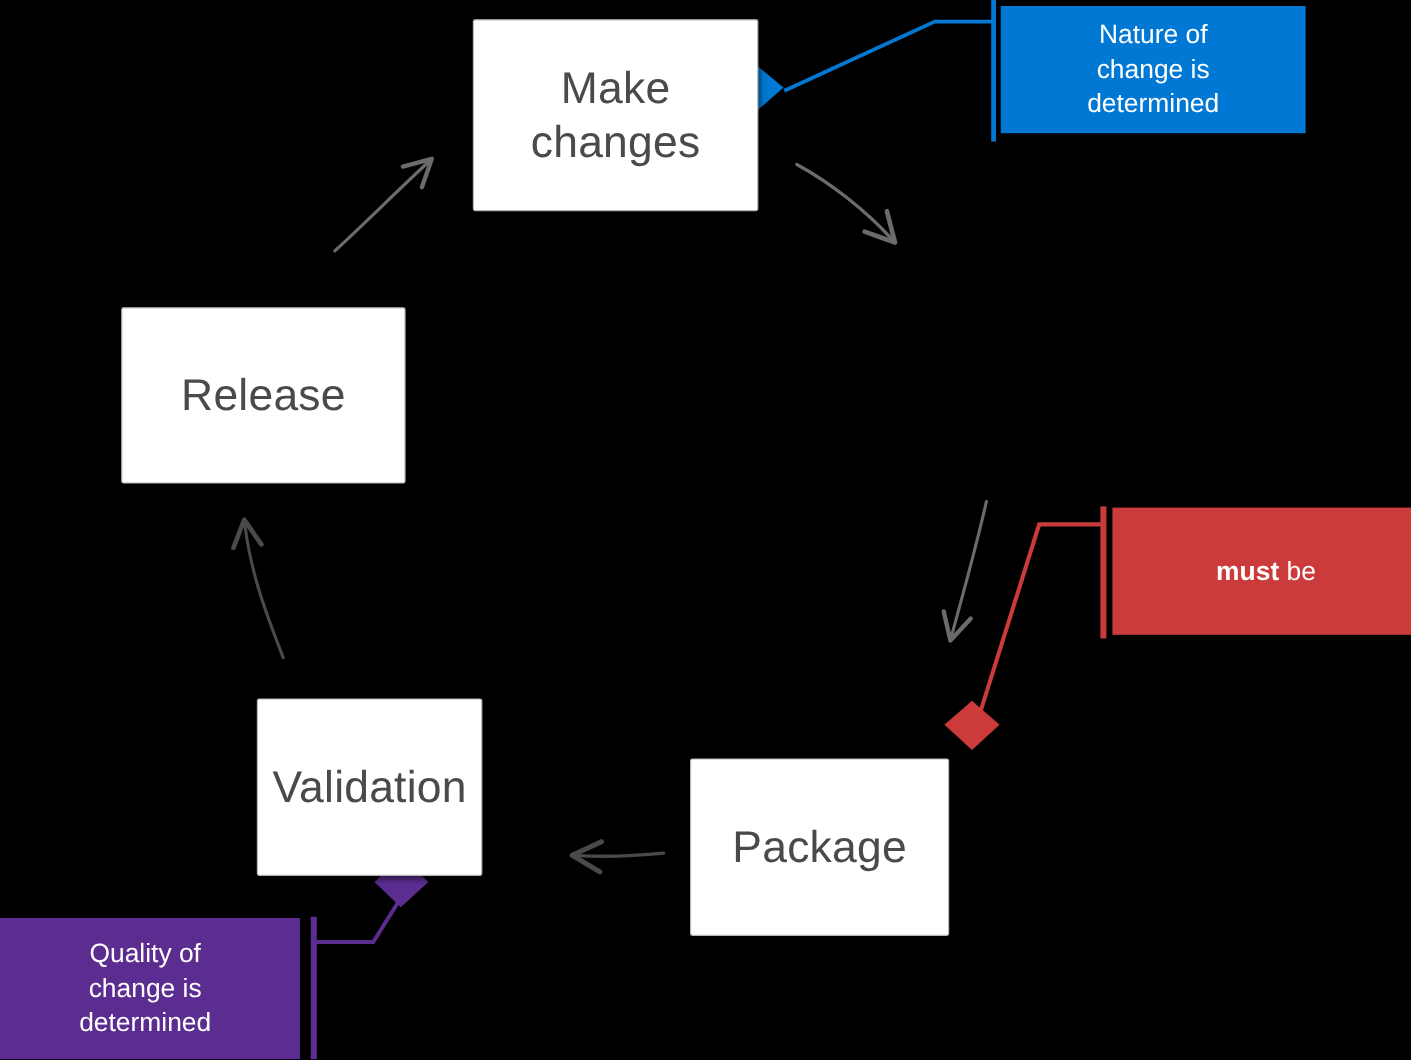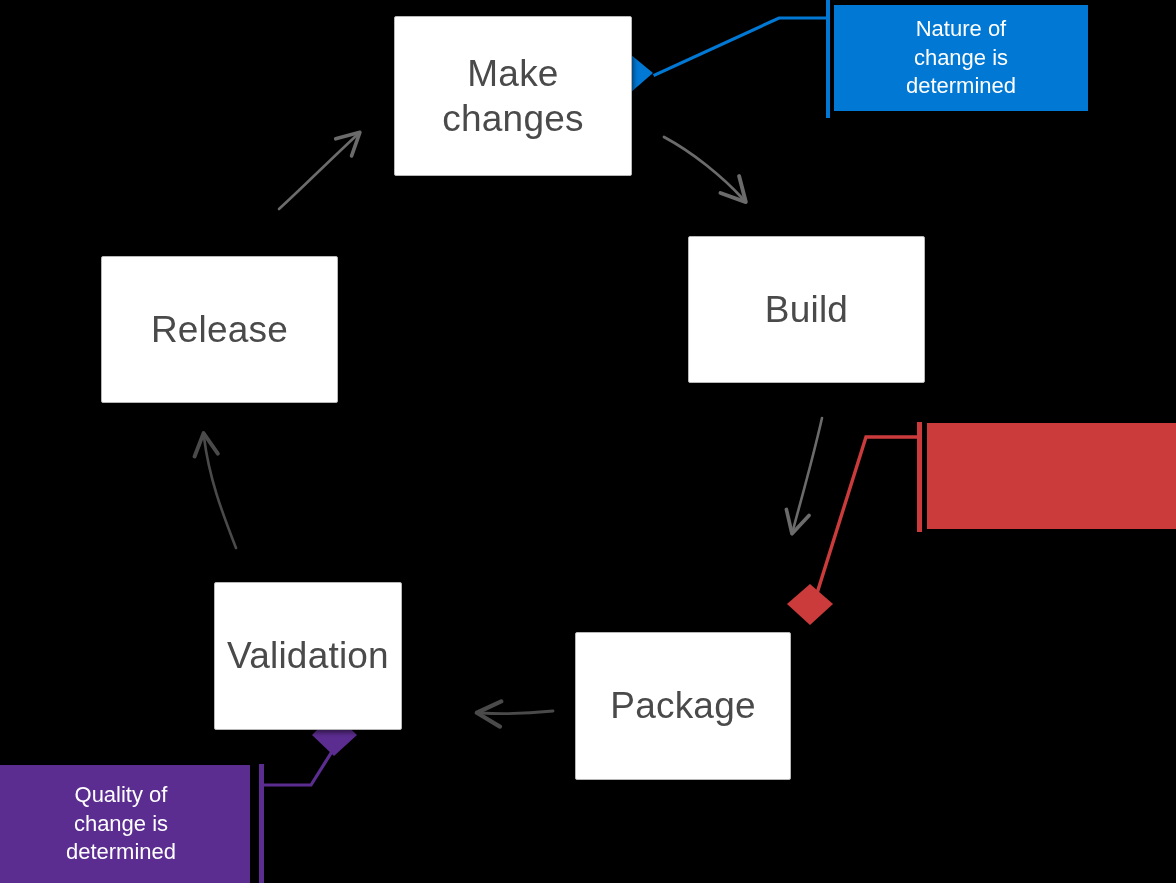--- a/index.html
+++ b/index.html
@@ -111,23 +111,20 @@
     <polygon points="334,713 357,735 334,756 312,735" fill="#5C2D91"></polygon>
   </svg>
 
   <div class="node" id="node-make-changes">
     <div>
       <span>Make</span>
       <span>changes</span>
     </div>
   </div>
 
-  <div class="node" id="node-build">
-    <span>Build</span>
-  </div>
 
   <div class="node" id="node-package">
     <span>Package</span>
   </div>
 
   <div class="node" id="node-validation">
     <span>Validation</span>
   </div>
 
   <div class="node" id="node-release">
@@ -141,20 +138,21 @@
   <div class="callout" id="callout-nature">
     <div>
       <div>Nature of</div>
       <div>change is</div>
       <div>determined</div>
     </div>
   </div>
 
   <div class="callout" id="callout-package">
     <div>
+      <div><b>must</b><span> be</span></div>
     </div>
   </div>
 
   <div class="callout" id="callout-quality">
     <div>
       <div>Quality of</div>
       <div>change is</div>
       <div>determined</div>
     </div>
   </div>

